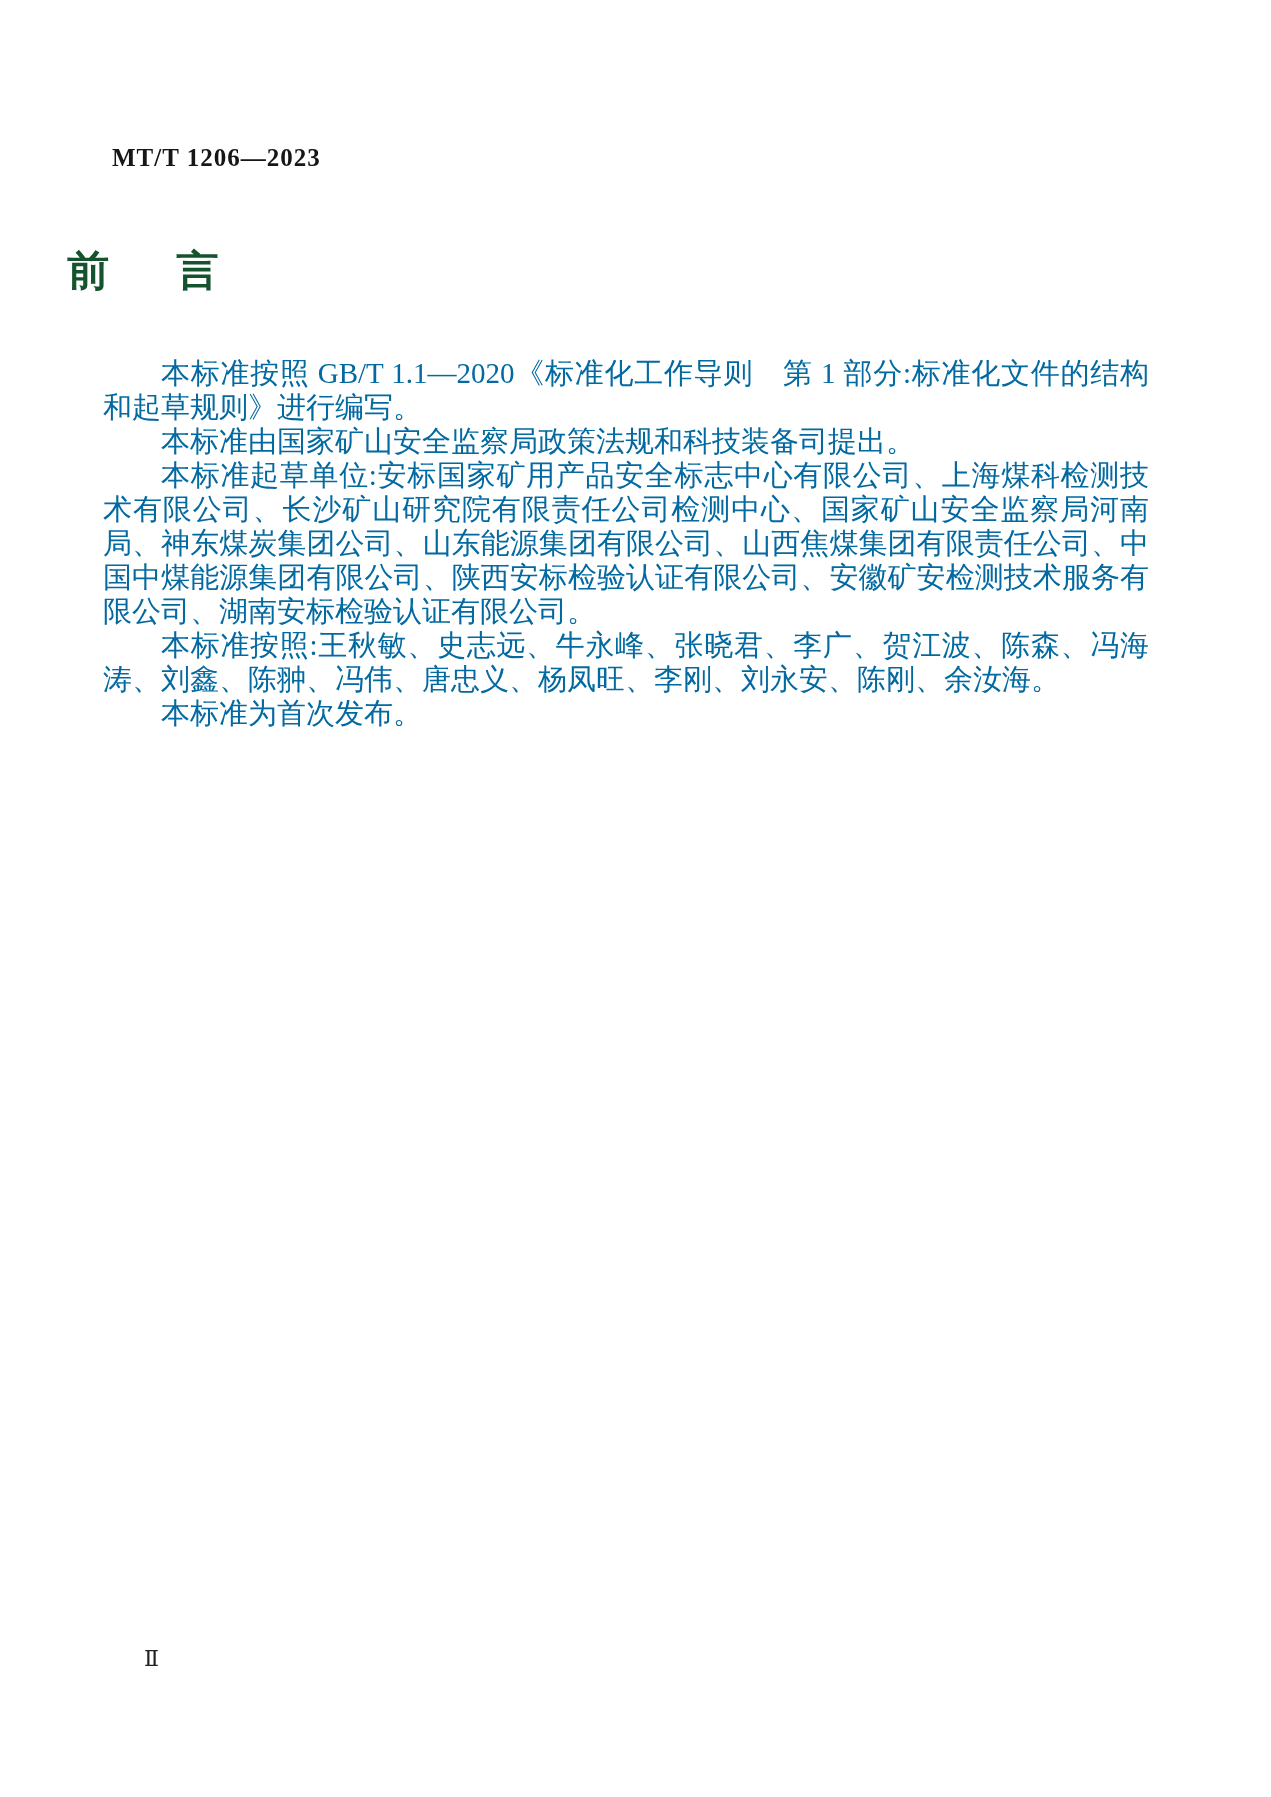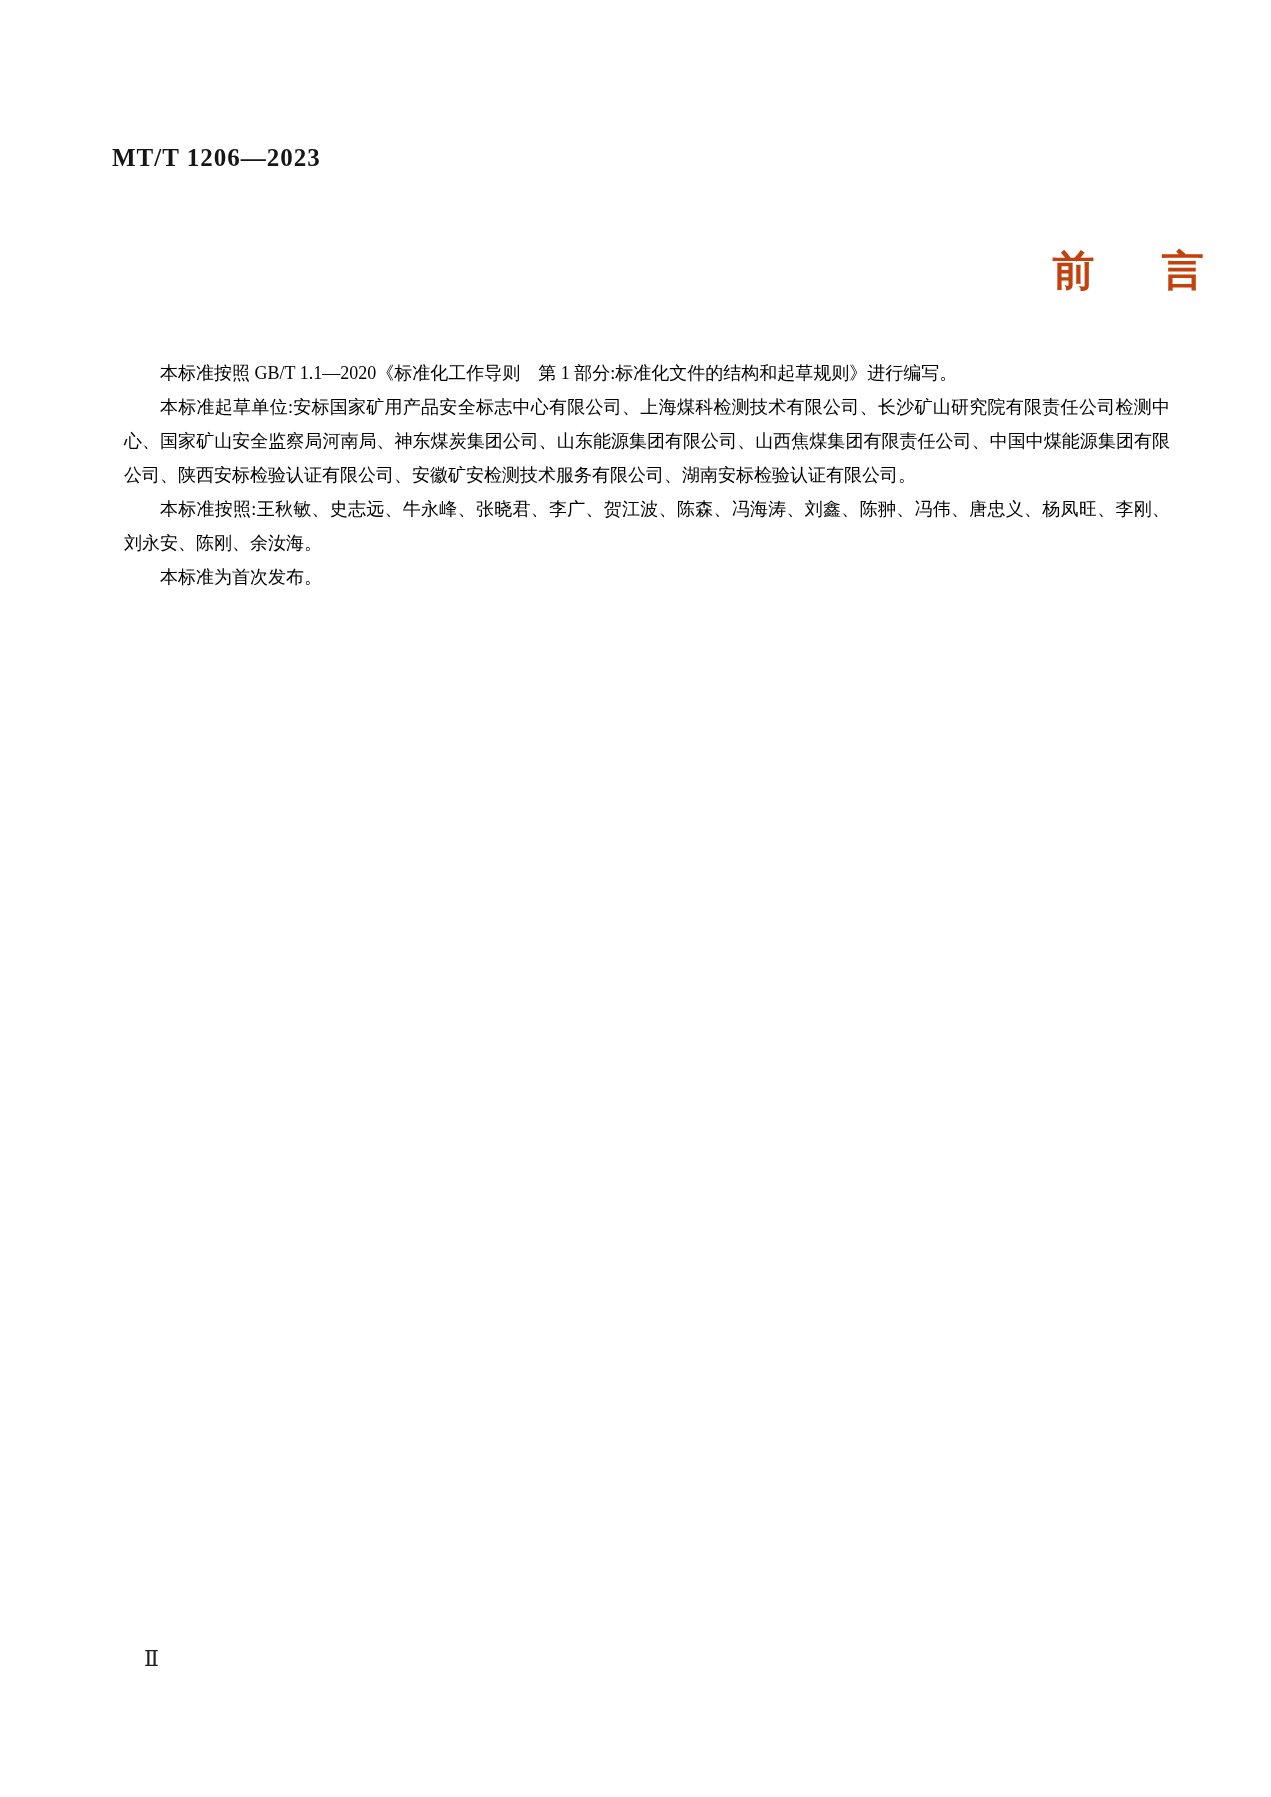--- a/index.html
+++ b/index.html
@@ -24,40 +24,40 @@
       font-weight: 700;
       letter-spacing: 1px;
       white-space: nowrap;
     }
     .doc-title {
       position: absolute;
       left: 0;
       top: 246px;
       width: 100%;
       margin: 0;
-      text-align: right;
+      text-align: left;
       font-family: "Liberation Sans", "DejaVu Sans", sans-serif;
       font-weight: 700;
       font-size: 42px;
       line-height: 50px;
       letter-spacing: 1.6em;
       text-indent: 1.6em;
-      color: #c2410c;
+      color: #14532d;
       white-space: nowrap;
     }
     .doc-body {
       position: absolute;
-      left: 124px;
+      left: 103px;
       top: 356px;
       width: 1046px;
-      font-size: 18px;
+      font-size: 29px;
       line-height: 34px;
       text-align: justify;
       text-justify: inter-ideograph;
-      color: #000000;
+      color: #0369a1;
     }
     .doc-body p {
       margin: 0;
       padding: 0;
       text-indent: 2em;
     }
     .page-number {
       position: absolute;
       left: 144px;
       top: 1646px;
@@ -69,20 +69,21 @@
 <body>
 
 <div class="page">
 
   <div class="doc-code">MT/T 1206—2023</div>
 
   <h1 class="doc-title">前言</h1>
 
   <div class="doc-body">
     <p>本标准按照 GB/T 1.1—2020《标准化工作导则　第 1 部分:标准化文件的结构和起草规则》进行编写。</p>
+    <p>本标准由国家矿山安全监察局政策法规和科技装备司提出。</p>
     <p>本标准起草单位:安标国家矿用产品安全标志中心有限公司、上海煤科检测技术有限公司、长沙矿山研究院有限责任公司检测中心、国家矿山安全监察局河南局、神东煤炭集团公司、山东能源集团有限公司、山西焦煤集团有限责任公司、中国中煤能源集团有限公司、陕西安标检验认证有限公司、安徽矿安检测技术服务有限公司、湖南安标检验认证有限公司。</p>
     <p>本标准按照:王秋敏、史志远、牛永峰、张晓君、李广、贺江波、陈森、冯海涛、刘鑫、陈翀、冯伟、唐忠义、杨凤旺、李刚、刘永安、陈刚、余汝海。</p>
     <p>本标准为首次发布。</p>
   </div>
 
   <div class="page-number">Ⅱ</div>
 
 </div>
 
 </body></html>

